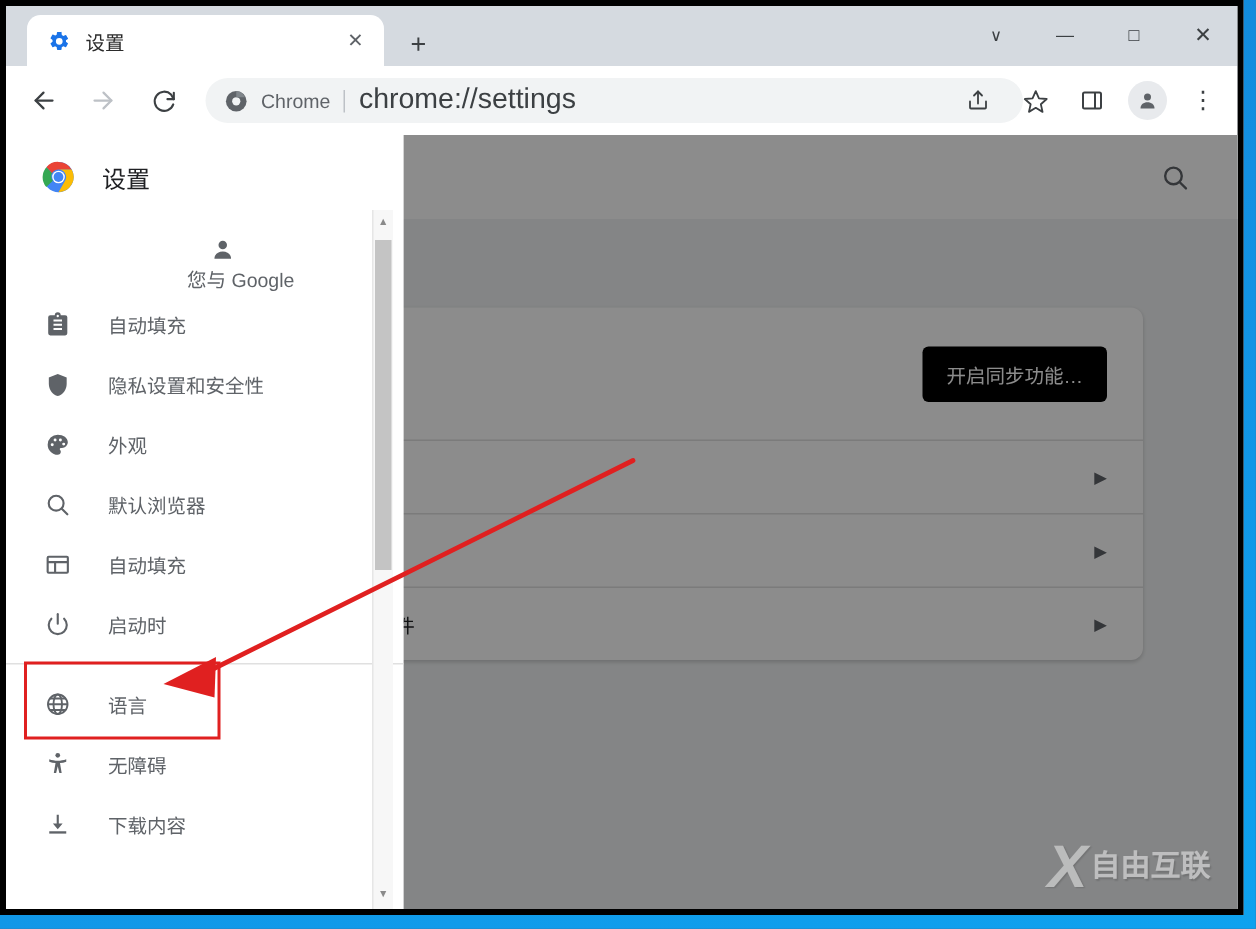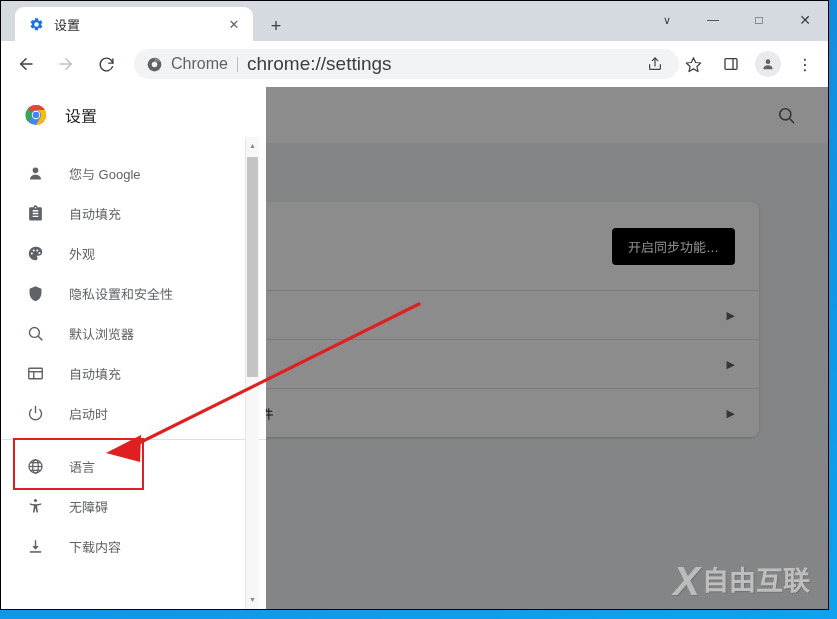--- a/index.html
+++ b/index.html
@@ -23,21 +23,21 @@
   }
 
   
   #browser-window {
     position: absolute;
     left: 0;
     top: 0;
     width: 829px;
     height: 610px;
     background: #d9dde3;
-    border: 1px solid #000000;
+    border: 4px solid #000000;
     box-sizing: border-box;
     overflow: hidden;
   }
 
   
   #tab-strip {
     position: absolute;
     left: 0; top: 0;
     width: 100%;
     height: 40px;
@@ -121,21 +121,21 @@
     margin-right: 8px;
     max-width: 545px;
   }
   #omnibox-site-icon {
     margin-left: 12px;
     width: 16px; height: 16px;
     display: flex; align-items: center; justify-content: center;
   }
   #omnibox-scheme-label {
     margin-left: 9px;
-    font-size: 16px;
+    font-size: 13px;
     color: #5f6368;
     white-space: nowrap;
   }
   #omnibox-divider {
     margin: 0 9px;
     width: 1px;
     height: 15px;
     background: #bdc1c6;
   }
   #omnibox-url {
@@ -362,21 +362,21 @@
     font-size: 40px;
     font-weight: bold;
     font-style: italic;
     color: #e9e9e9;
     line-height: 1;
     letter-spacing: -2px;
     text-shadow: 1px 1px 1px rgba(0,0,0,.25);
   }
   #wm-text {
     margin-left: 4px;
-    font-size: 27px;
+    font-size: 20px;
     font-weight: bold;
     color: #eeeeee;
     letter-spacing: 0px;
     line-height: 1;
     text-shadow: 1px 1px 1px rgba(0,0,0,.25);
   }
 </style>
 </head>
 <body>
 
@@ -529,63 +529,63 @@
           <path d="M3.2 4.86l4.04 4.39A5.5 5.5 0 0 0 7.9 14.8L3.1 19.3A11 11 0 0 1 3.2 4.86z" fill="#34a853"></path>
           <path d="M21.53 6.5A11 11 0 0 1 12 23l4.77-8.25A5.5 5.5 0 0 0 12 6.5z" fill="#fbbc05"></path>
           <circle cx="12" cy="12" r="4.6" fill="#ffffff"></circle>
           <circle cx="12" cy="12" r="3.6" fill="#4285f4"></circle>
         </svg>
         <span id="drawer-title">设置</span>
       </div>
 
       <div id="drawer-list">
 
-        <div class="nav-item" style="margin-top:10px;">
+        <div class="nav-item" style="margin-top:10px;flex-direction:column;">
           <span class="nav-icon">
             <svg width="17" height="17" viewBox="0 0 24 24" fill="#5f6368">
               <circle cx="12" cy="7.5" r="4"></circle>
                 <path d="M4.2 20.5c0-4.3 3.5-6.8 7.8-6.8s7.8 2.5 7.8 6.8z"></path>
             </svg>
           </span>
           <span class="nav-label">您与 Google</span>
         </div>
 
         <div class="nav-item">
           <span class="nav-icon">
             <svg width="17" height="17" viewBox="0 0 24 24" fill="#5f6368">
               <path d="M19 3h-4.2a2.8 2.8 0 0 0-5.6 0H5a2 2 0 0 0-2 2v15a2 2 0 0 0 2 2h14a2 2 0 0 0 2-2V5a2 2 0 0 0-2-2zm-7-.3a1.1 1.1 0 1 1 0 2.2 1.1 1.1 0 0 1 0-2.2zM16 17H8v-2h8v2zm0-4H8v-2h8v2zm0-4H8V7h8v2z"></path>
             </svg>
           </span>
           <span class="nav-label">自动填充</span>
+        </div>
+
+        <div class="nav-item">
+          <span class="nav-icon">
+            <svg width="17" height="17" viewBox="0 0 24 24" fill="#5f6368">
+              <path d="M12 1.8 3.6 5.2v6.1c0 5.3 3.6 10.2 8.4 11.4 4.8-1.2 8.4-6.1 8.4-11.4V5.2L12 1.8z"></path>
+            </svg>
+          </span>
+          <span class="nav-label">隐私设置和安全性</span>
         </div>
 
         <div class="nav-item">
           <span class="nav-icon">
             <svg width="17" height="17" viewBox="0 0 24 24" fill="#5f6368">
               <path d="M12 2.5A9.5 9.5 0 0 0 2.5 12c0 5.2 4.3 9.5 9.5 9.5 1.6 0 2.9-1.3 2.9-2.9 0-.75-.3-1.43-.77-1.93a.94.94 0 0 1 .7-1.58H16a5.5 5.5 0 0 0 5.5-5.5c0-4.3-4.3-7.1-9.5-7.1z"></path>
               <circle cx="6.8" cy="12" r="1.4" fill="#ffffff"></circle>
               <circle cx="9.5" cy="7.6" r="1.4" fill="#ffffff"></circle>
               <circle cx="14.5" cy="7.6" r="1.4" fill="#ffffff"></circle>
               <circle cx="17.6" cy="11.4" r="1.4" fill="#ffffff"></circle>
             </svg>
           </span>
           <span class="nav-label">外观</span>
         </div>
 
         <div class="nav-item">
           <span class="nav-icon">
-            <svg width="17" height="17" viewBox="0 0 24 24" fill="#5f6368">
-              <path d="M12 1.8 3.6 5.2v6.1c0 5.3 3.6 10.2 8.4 11.4 4.8-1.2 8.4-6.1 8.4-11.4V5.2L12 1.8z"></path>
-            </svg>
-          </span>
-          <span class="nav-label">隐私设置和安全性</span>
-        </div>
-
-        <div class="nav-item">
-          <span class="nav-icon">
             <svg width="17" height="17" viewBox="0 0 24 24" fill="none" stroke="#5f6368" stroke-width="2" stroke-linecap="round">
               <circle cx="10.5" cy="10.5" r="7"></circle>
                 <line x1="15.8" y1="15.8" x2="21" y2="21"></line>
             </svg>
           </span>
           <span class="nav-label">默认浏览器</span>
         </div>
 
         <div class="nav-item">
           <span class="nav-icon">

